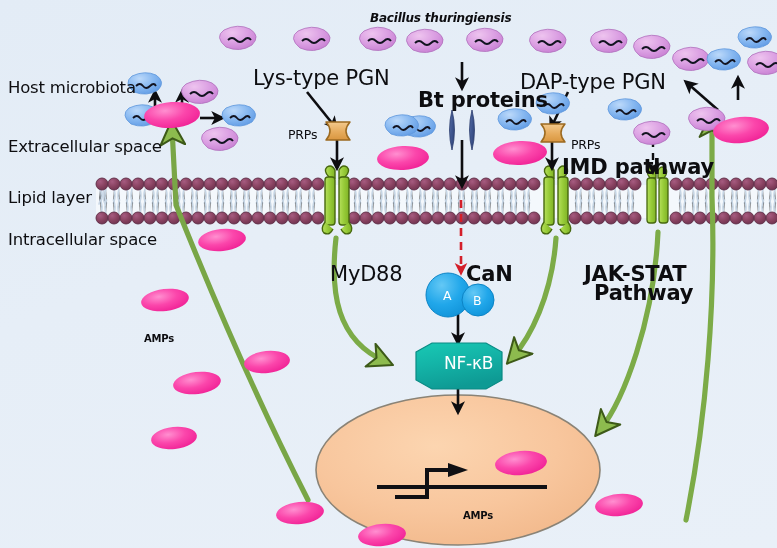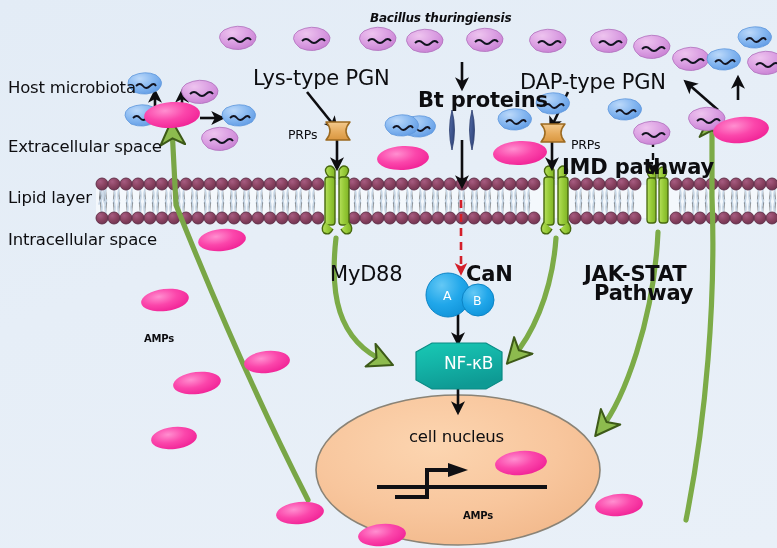--- a/index.html
+++ b/index.html
@@ -658,19 +658,18 @@
   <div class="lbl lbl-md bold ctr" style="left:584px; top:262px;">JAK-STAT</div>
   <div class="lbl lbl-md bold ctr" style="left:594px; top:281px;">Pathway</div>
 
   <div class="lbl lbl-md bold" style="left:466px; top:262px;">CaN</div>
 
   <div class="lbl lbl-sm" style="left:443px; top:288px; color:#ffffff;">A</div>
   <div class="lbl lbl-sm" style="left:473px; top:293px; color:#ffffff;">B</div>
 
   <div class="lbl" style="left:420px; top:353px; font-size:17px; color:#ffffff;margin-left:24px;">NF-κB</div>
 
-  <div class="lbl lbl-lg" style="left:409px; top:427px;">cell nucleus</div>
 
   <div class="lbl lbl-xs bold" style="left:463px; top:494px;">AMPs</div>
 
   <div class="lbl lbl-xs bold" style="left:144px; top:317px;">AMPs</div>
 
 </div>
 
 </body></html>

